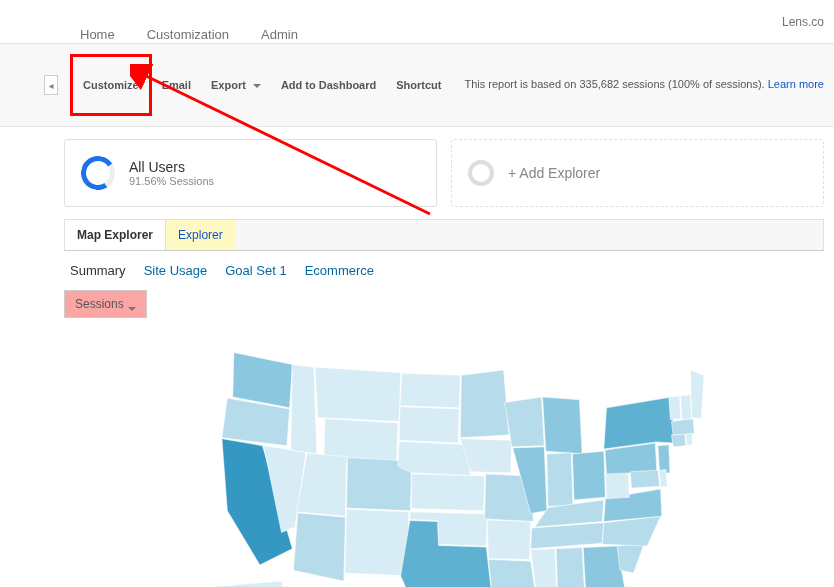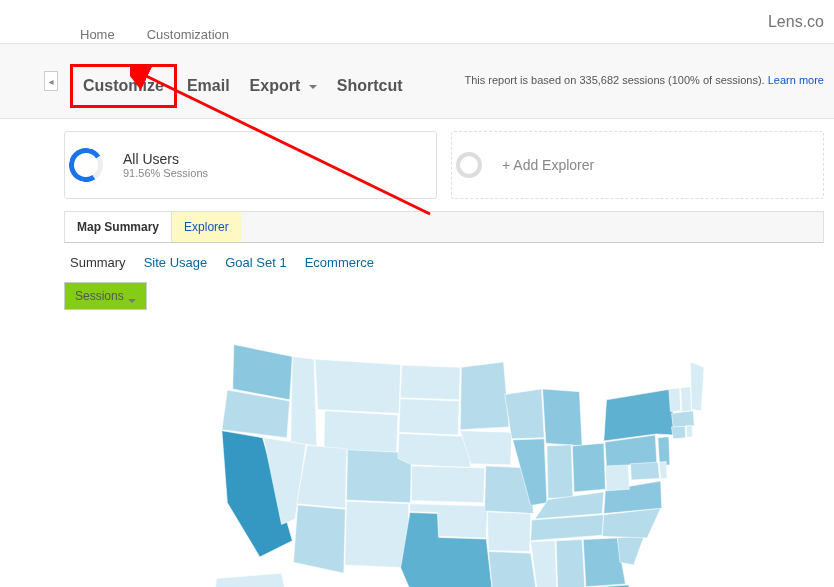--- a/index.html
+++ b/index.html
@@ -33,21 +33,21 @@
   .topnav-item.active::after {
     content: "";
     position: absolute;
     left: 12px; right: 12px; bottom: -1px;
     height: 3px;
     background: #1a73e8;
   }
   .brand {
     margin-left: auto;
     color: #737373;
-    font-size: 16px;
+    font-size: 12px;
   }
   .toolbar-row {
     display: flex;
     align-items: center;
     padding: 10px 10px 10px 44px;
     background: #f8f8f8;
     border-bottom: 1px solid #e5e5e5;
     position: relative;
   }
   .collapse-toggle {
@@ -58,25 +58,24 @@
     margin-right: 12px;
     display: flex;
     align-items: center;
     justify-content: center;
     font-size: 10px;
     color: #888;
     cursor: pointer;
   }
   .toolbar-btn {
     color: #555;
-    font-size: 16px;
-    padding: 10px 10px;
+    font-size: 11px;
+    padding: 22px 10px;
     cursor: pointer;
     font-weight: bold;
-    margin-top: 10px;
   }
   .toolbar-btn.highlighted {
     border: 3px solid #f00;
   }
   .caret {
     display: inline-block;
     margin-left: 4px;
     width: 0; height: 0;
     border-left: 4px solid transparent;
     border-right: 4px solid transparent;
@@ -96,24 +95,24 @@
   .content { padding: 12px 10px 0 64px; }
   .segments {
     display: flex;
     gap: 14px;
     margin-bottom: 12px;
   }
   .segment-card {
     flex: 1;
     border: 1px solid #e0e0e0;
     border-radius: 3px;
-    padding: 14px 4px;
+    padding: 14px 16px;
     display: flex;
     align-items: center;
-    gap: 20px;
+    gap: 14px;
     min-height: 68px;
     cursor: pointer;
   }
   .segment-card.dashed { border-style: dashed; }
   .donut {
     width: 34px; height: 34px;
     border: 5px solid #1a73e8;
     border-radius: 50%;
     border-right-color: #eee;
     transform: rotate(12deg);
@@ -149,21 +148,21 @@
     font-size: 13px;
     text-align: right;
   }
   .subtab { color: #0369a1; cursor: pointer; }
   .subtab.active { color: #333; }
 
   .metric-select {
     display: inline-flex;
     align-items: flex-end;
     border: 1px solid #ccc;
-    background: #84cc16;
+    background: #fca5a5;
     padding: 6px 10px;
     font-size: 12px;
     color: #555;
     cursor: pointer;
     margin-bottom: 10px;
   }
 
   .map-wrap {
     text-align: center;
     padding-top: 4px;
@@ -196,31 +195,33 @@
   }
 </style>
 </head>
 <body>
 
 <div class="side-input"></div>
 
 <nav class="topnav">
   <div class="topnav-item">Home</div>
   <div class="topnav-item">Customization</div>
+  <div class="topnav-item">Admin</div>
   <div class="brand">Lens.co</div>
 </nav>
 
 <div class="toolbar-row">
   <div class="collapse-toggle">◂</div>
   <div class="toolbar-btn highlighted">Customize</div>
   <div class="toolbar-btn">Email</div>
   <div class="toolbar-btn">
     <span>Export</span>
     <span class="caret"></span>
   </div>
+  <div class="toolbar-btn">Add to Dashboard</div>
   <div class="toolbar-btn">Shortcut</div>
   <div class="report-note">
     <span>This report is based on </span><span>335,682</span><span> sessions (100% of sessions). </span><a>Learn more</a>
   </div>
 
   <svg class="arrow-overlay" style="left:130px; top:20px;" width="310" height="160">
     <defs>
       <marker id="ah" markerWidth="12" markerHeight="12" refX="2" refY="5" orient="auto">
         <path d="M0,0 L10,5 L0,10 z" fill="#f00"></path>
       </marker>
@@ -239,21 +240,21 @@
         <div class="segment-sub">91.56% Sessions</div>
       </div>
     </div>
     <div class="segment-card dashed">
       <div class="donut-grey"></div>
       <div class="add-seg">+ Add Explorer</div>
     </div>
   </div>
 
   <div class="tabs-row">
-    <div class="tab active">Map Summary</div>
+    <div class="tab active">Map Explorer</div>
     <div class="tab link">Explorer</div>
   </div>
 
   <div class="subtabs">
     <div class="subtab active">Summary</div>
     <div class="subtab">Site Usage</div>
     <div class="subtab">Goal Set 1</div>
     <div class="subtab">Ecommerce</div>
   </div>
 

